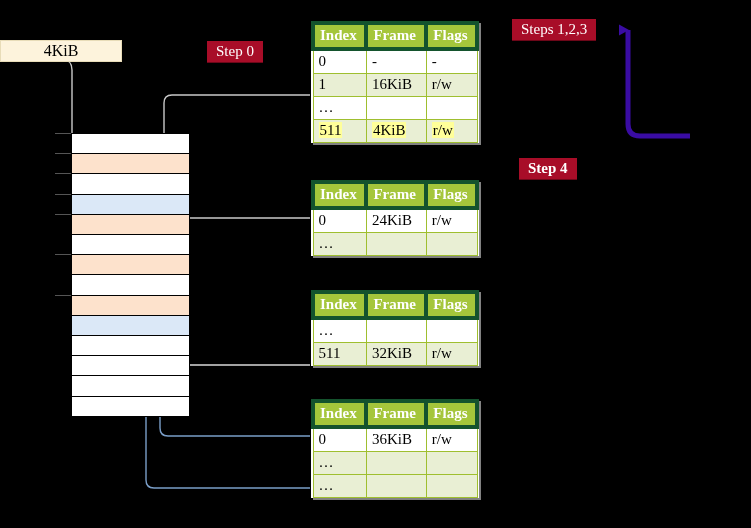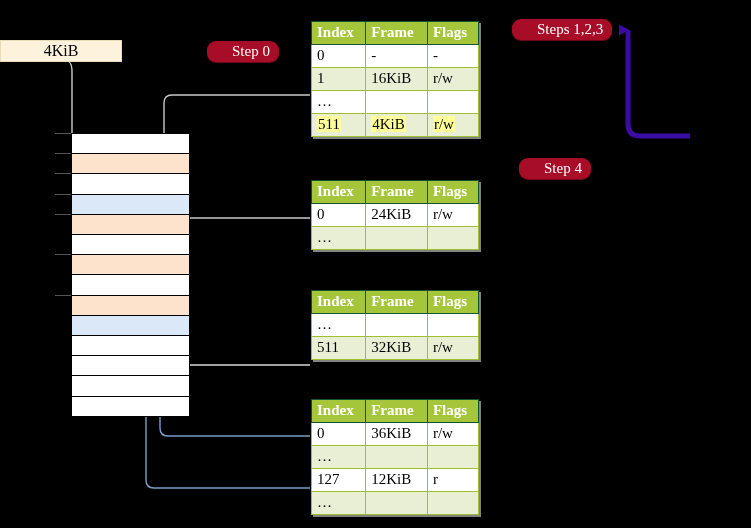--- a/index.html
+++ b/index.html
@@ -1,38 +1,38 @@
 <!DOCTYPE html>
 <html><head>
 <meta charset="utf-8">
 <style>
   html,body{margin:0;padding:0;background:#000;}
   body{width:751px;height:528px;position:relative;overflow:hidden;
        font-family:"Liberation Serif",serif;color:#000;}
   .canvas{position:absolute;left:0;top:0;width:751px;height:528px;}
 
   
-  .badge{position:absolute;padding:1px 9px 2px 25px;font-size:15px;line-height:18px;
-         color:#ffffff;border-radius:9px;white-space:nowrap;
+  .badge{position:absolute;padding:1px 9px 2px 9px;font-size:15px;line-height:18px;
+         color:#ffffff;border-radius:0;white-space:nowrap;
          font-family:"Liberation Serif",serif;}
   .badge.red{background:#a80d28;box-shadow:0 1px 0 #6d0719;}
   .badge.purple{background:#6610f2;}
 
   
   .callout{position:absolute;background:#fdf3dc;border:1px solid #e8dcb8;
            font-size:16px;line-height:20px;text-align:center;color:#000;}
 
   
   .ptable{position:absolute;border-collapse:collapse;background:#ffffff;
           box-shadow:2px 2px 0 rgba(200,200,200,.65);}
   .ptable td,.ptable th{border:1px solid #9fbf2f;padding:1px 5px 2px 5px;
           font-size:15px;line-height:19px;height:19px;text-align:left;
           font-family:"Liberation Serif",serif;color:#000;}
   .ptable th{background:#a5c63b;color:#ffffff;font-weight:bold;
-          border:1px solid #14532d;font-family:"Liberation Serif",serif;}
+          border:4px solid #14532d;font-family:"Liberation Serif",serif;}
   .ptable tr.alt td{background:#e9efd4;}
   .ptable tr.plain td{background:#ffffff;}
   .hl{background:#ffff99 !important;display:inline;padding:0 1px;}
   .c-idx{width:52px;}
   .c-frm{width:62px;}
   .c-flg{width:48px;}
 
   
   .memcol{position:absolute;}
   .memrow{position:absolute;left:0;border:1px solid #000;box-sizing:border-box;}
@@ -100,21 +100,21 @@
 
   <div class="callout" style="left:0px;top:40px;width:120px;height:20px;">
     <span>4KiB</span>
   </div>
 
   <div class="badge red" style="left:188px;top:41px;margin-left:19px;">Step 0</div>
 
   <div class="badge red" style="left:512px;top:19px;">Steps 1,2,3</div>
 
 
-  <div class="badge red" style="left:519px;top:158px;">Step 4</div>
+  <div class="badge red" style="left:519px;top:158px;font-weight:bold;">Step 4</div>
 
   <div class="memcol" style="left:71px;top:133px;width:119px;height:282px;">
       <div class="memrow m-white" style="top: 0px; height: 21.2px; width: 119px;"></div>
       <div class="memrow m-orange" style="top: 20.2px; height: 21.2px; width: 119px;"></div>
       <div class="memrow m-white" style="top: 40.4px; height: 21.2px; width: 119px;"></div>
       <div class="memrow m-blue" style="top: 60.6px; height: 21.2px; width: 119px;"></div>
       <div class="memrow m-orange" style="top: 80.8px; height: 21.2px; width: 119px;"></div>
       <div class="memrow m-white" style="top: 101px; height: 21.2px; width: 119px;"></div>
       <div class="memrow m-orange" style="top: 121.2px; height: 21.2px; width: 119px;"></div>
       <div class="memrow m-white" style="top: 141.4px; height: 21.2px; width: 119px;"></div>
@@ -221,25 +221,20 @@
         <tr class="plain">
           <td class="c-idx">0</td>
           <td class="c-frm">36KiB</td>
           <td class="c-flg">r/w</td>
         </tr>
         <tr class="alt">
           <td class="c-idx">…</td>
           <td class="c-frm"></td>
           <td class="c-flg"></td>
         </tr>
-        <tr class="plain">
-          <td class="c-idx">127</td>
-          <td class="c-frm">12KiB</td>
-          <td class="c-flg">r</td>
-        </tr>
         <tr class="alt">
           <td class="c-idx">…</td>
           <td class="c-frm"></td>
           <td class="c-flg"></td>
         </tr>
       </tbody>
   </table>
 
 </div>
 

